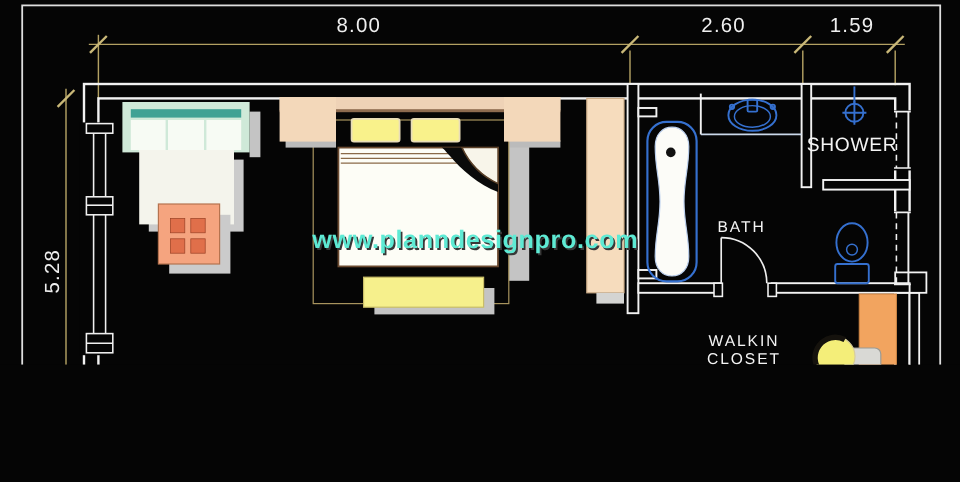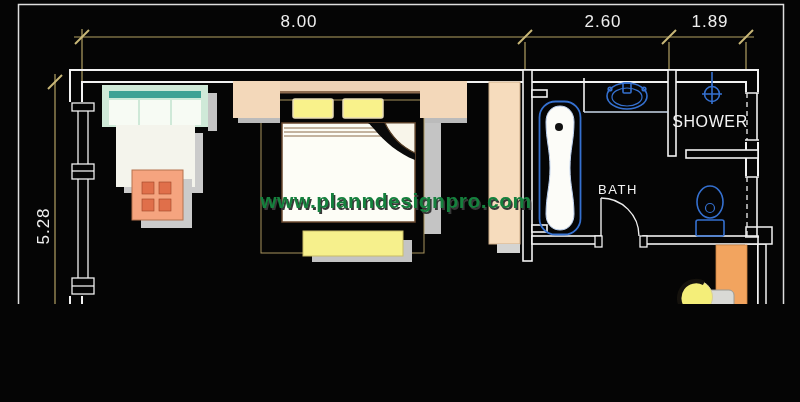--- a/index.html
+++ b/index.html
@@ -6,21 +6,21 @@
   #stage{position:relative;width:800px;height:304px;background:#050505;overflow:hidden;
          font-family:"Liberation Sans",sans-serif;}
   #plan-svg{position:absolute;left:0;top:0;}
   .lbl{position:absolute;transform:translate(-50%,-50%);color:#f2f2f2;white-space:nowrap;
        font-family:"Liberation Sans",sans-serif;z-index:20;}
   .dim{font-size:17px;letter-spacing:1px;color:#efefef;}
   .dim-left{transform:translate(-50%,-50%) rotate(-90deg);}
   .room{font-size:13px;letter-spacing:1.6px;color:#f4f4f4;}
   .room-shower{font-size:16px;letter-spacing:.6px;}
   .room-closet{text-align:center;line-height:15px;}
-  .watermark{font-size:21px;font-weight:bold;color:#15803d;letter-spacing:.5px;
+  .watermark{font-size:21px;font-weight:bold;color:#5eead4;letter-spacing:.5px;
              text-shadow:1.5px 1.5px 0 #383838;z-index:50;}
 </style>
 </head>
 <body>
 
 <div id="stage">
 
 <svg id="plan-svg" width="800" height="402" viewBox="0 0 800 402">
 
   <rect x="18.5" y="4.5" width="765" height="386" fill="none" stroke="#dedede" stroke-width="1.5"></rect>
@@ -184,20 +184,24 @@
   </g>
   <g fill="none" stroke="#3570cf" stroke-width="1.6">
     <ellipse cx="710" cy="202" rx="13" ry="16"></ellipse>
     <circle cx="710" cy="208" r="4.5" stroke-width="1.2"></circle>
     <rect x="696" y="220" width="28" height="16" rx="2"></rect>
   </g>
 </svg>
 
   <div class="lbl dim" style="left:299px;top:22px;">8.00</div>
   <div class="lbl dim" style="left:592px;top:22px;margin-left:11px;">2.60</div>
-  <div class="lbl dim" style="left:710px;top:22px;">1.89</div>
+  <div class="lbl dim" style="left:710px;top:22px;">1.59</div>
   <div class="lbl dim dim-left" style="left:44px;top:226px;">5.28</div>
 
   <div class="lbl room" style="left:618px;top:157px;margin-top:32px;">BATH</div>
   <div class="lbl room room-shower" style="left:710px;top:122px;">SHOWER</div>
+  <div class="lbl room room-closet" style="left:620px;top:291px;">
+    <span>WALKIN</span><br>
+    <span>CLOSET</span>
+  </div>
 
   <div class="lbl watermark" style="left:396px;top:201px;">www.planndesignpro.com</div>
 </div>
 
 </body></html>

